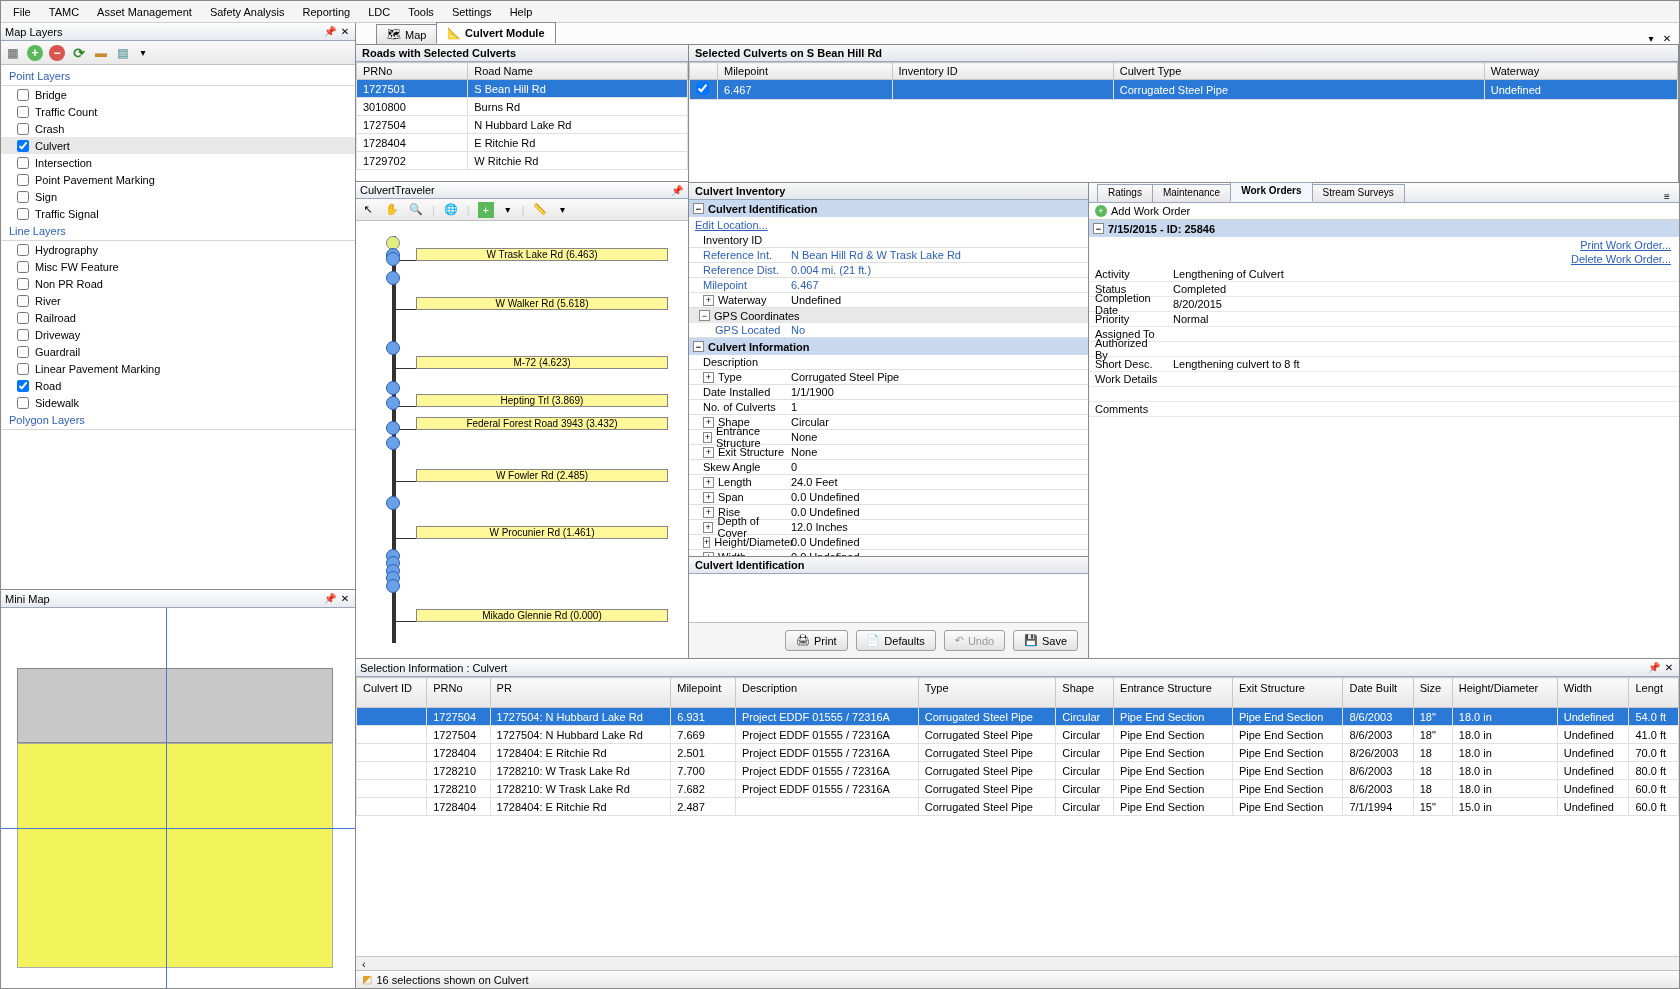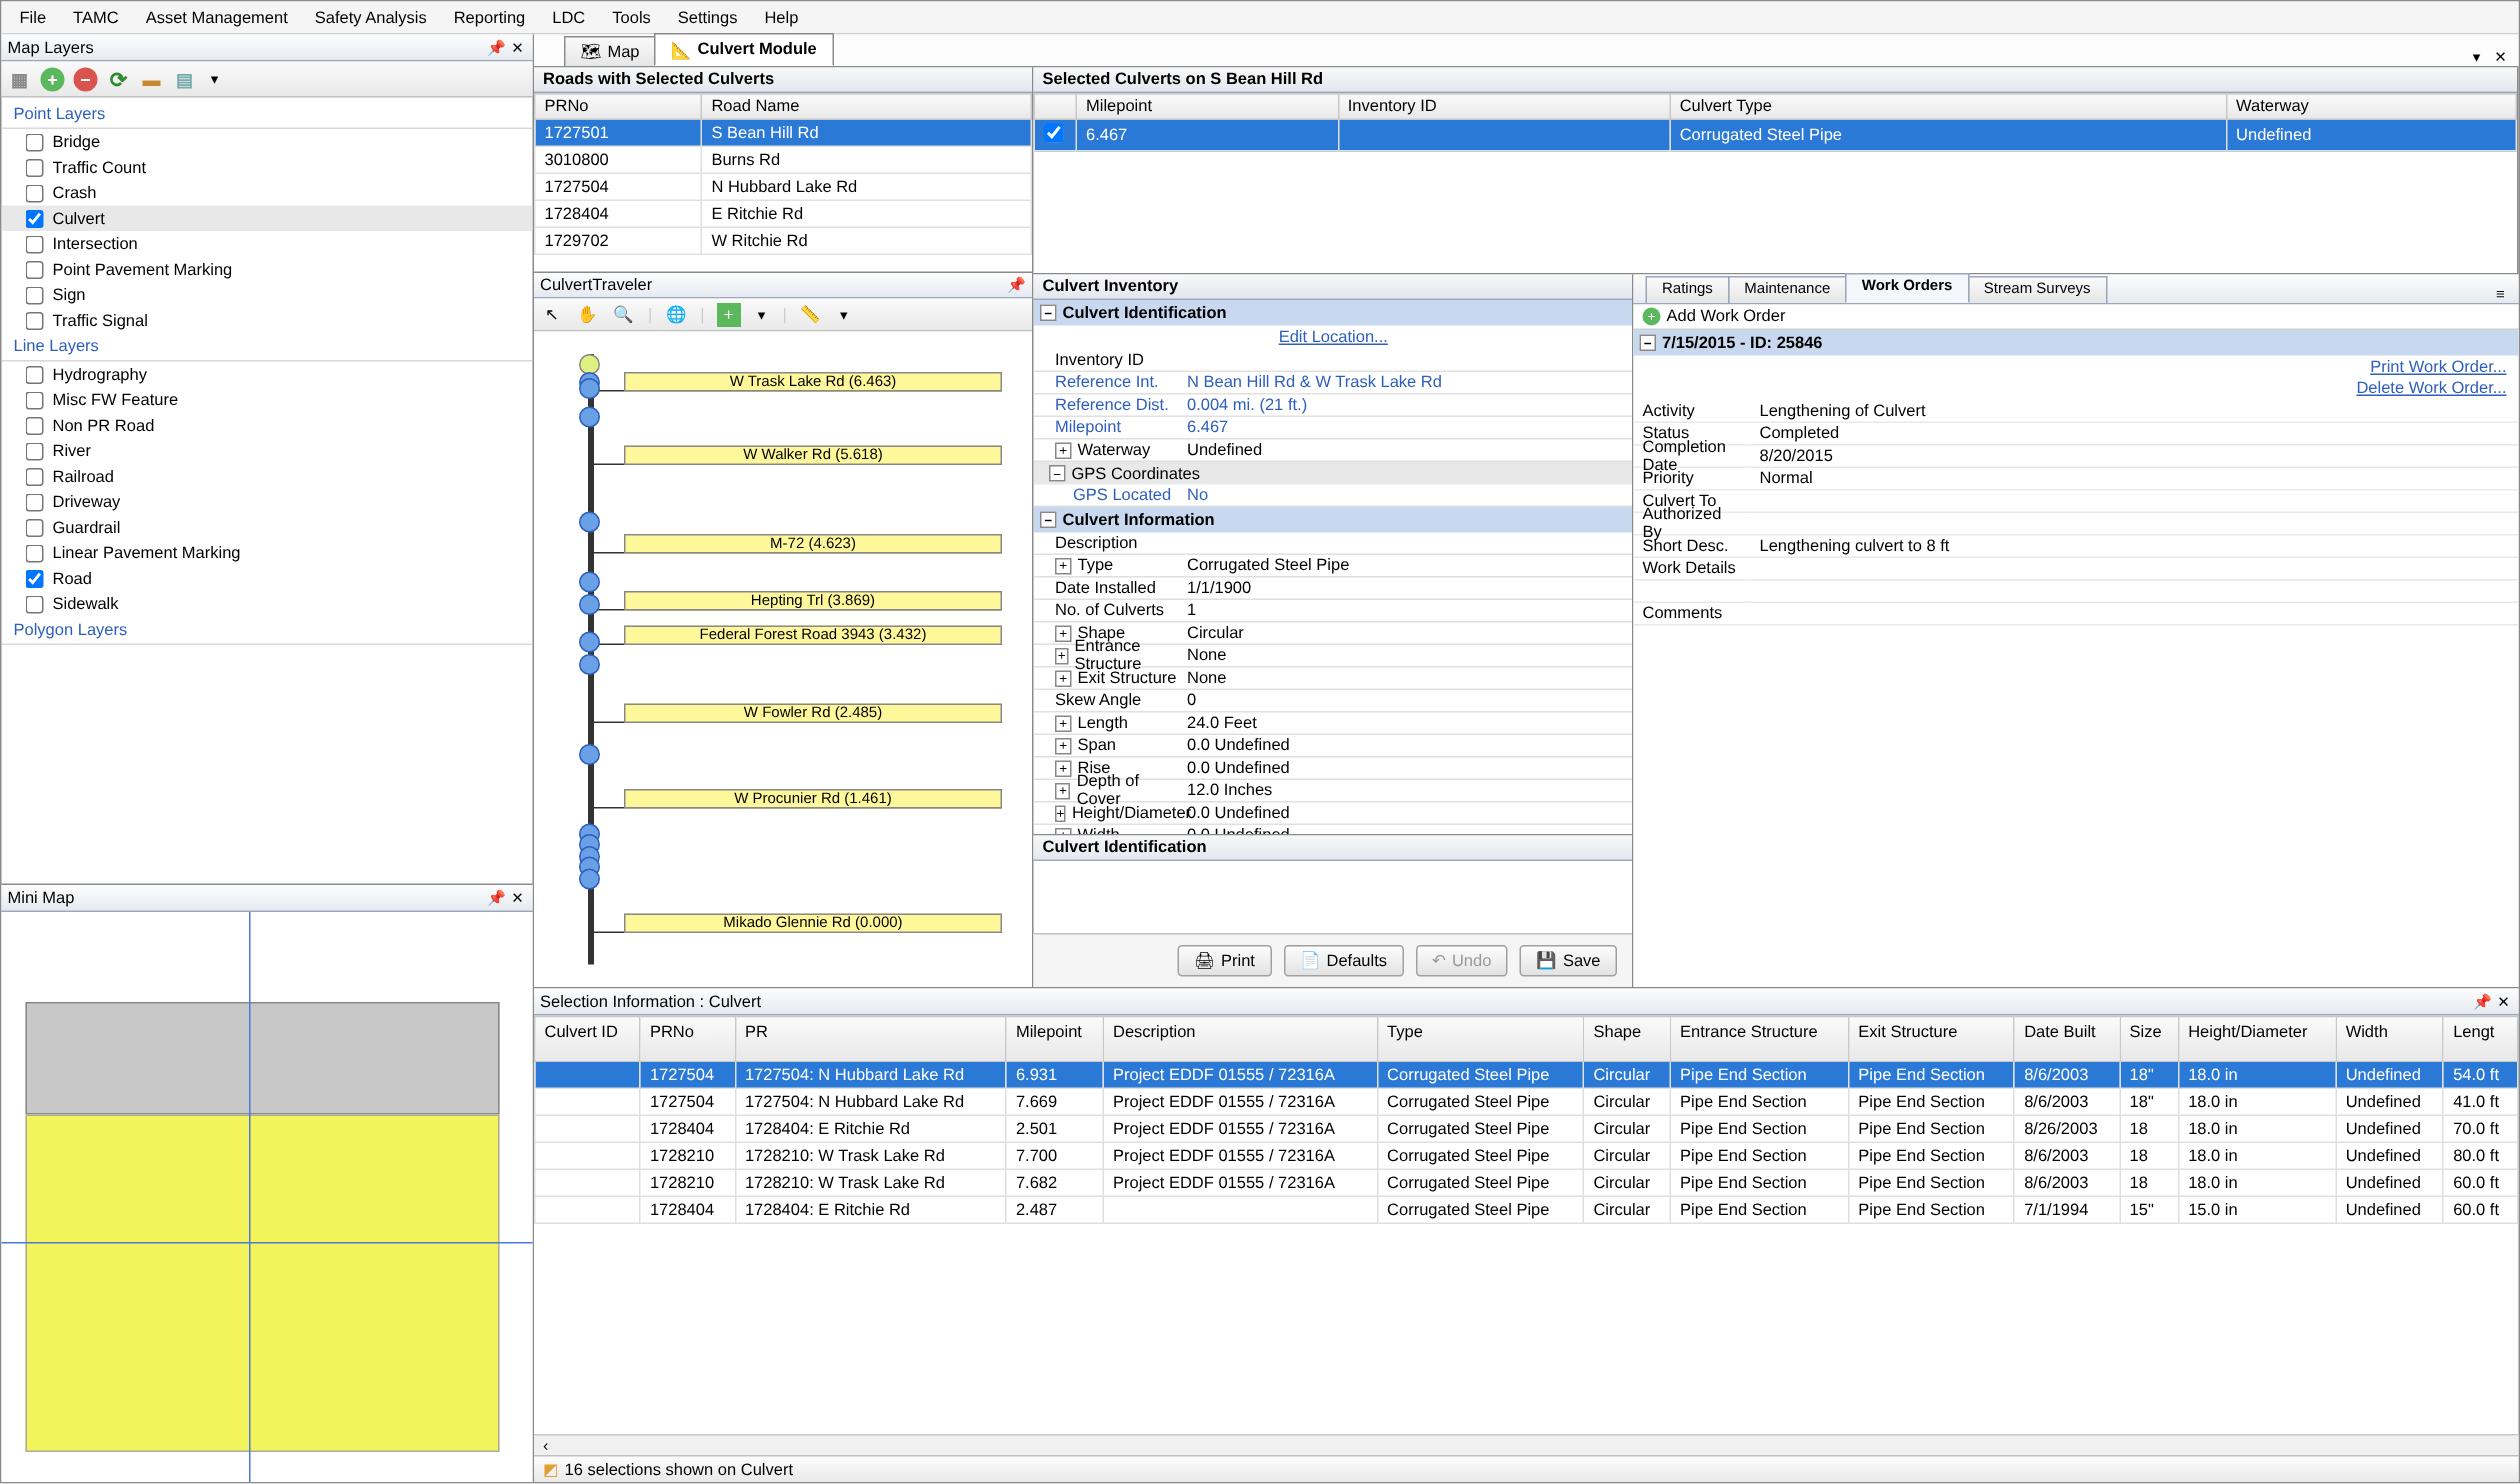--- a/index.html
+++ b/index.html
@@ -86,21 +86,21 @@
 .traveler-label { position: absolute; left: 60px; right: 20px; text-align: center; background: #fff89b; border: 1px solid #888; padding: 0 3px; font-size: 10px; }
 .inv-hdr-bar { display: flex; align-items: center; height: 17px; background: #2b79d7; color: #fff; font-weight: bold; padding: 0 4px; gap: 4px; }
 .inv-hdr-bar.light { background: #c8d8ee; color: #000; }
 .collapse-box { width: 11px; height: 11px; background: #fff; border: 1px solid #888; display: inline-flex; align-items: center; justify-content: center; font-size: 9px; color: #000; }
 .inv-body { flex: 1; overflow-y: auto; }
 .inv-row { display: flex; border-bottom: 1px solid #e0e0e0; height: 15px; align-items: center; }
 .inv-row .k { width: 98px; padding-left: 14px; display: flex; align-items: center; gap: 4px; font-size: 11px; }
 .inv-row .v { flex: 1; padding-left: 4px; font-size: 11px; }
 .inv-row.link .k, .inv-row.link .v { color: #2d5fbb; }
 .inv-sub-hdr { background: #e8e8e8; padding-left: 10px; height: 15px; display: flex; align-items: center; gap: 4px; font-size: 11px; }
-.inv-edit-loc { display: flex; justify-content: center; padding: 2px 6px; }
+.inv-edit-loc { display: flex; justify-content: flex-start; padding: 2px 6px; }
 .inv-edit-loc a { color: #2d5fbb; text-decoration: underline; font-size: 11px; }
 .inv-footer { height: 36px; border-top: 1px solid #c0c0c0; display: flex; align-items: center; justify-content: flex-end; gap: 8px; padding: 0 10px; background: #f5f5f5; }
 .btn { display: inline-flex; align-items: center; gap: 4px; padding: 3px 10px; background: linear-gradient(#fdfdfd, #e2e2e2); border: 1px solid #a0a0a0; border-radius: 3px; font-size: 11px; }
 .btn.disabled { color: #999; }
 
 
 .rmw { flex: 1; display: flex; flex-direction: column; }
 .rmw-tabs { display: flex; height: 20px; background: linear-gradient(#fdfdfd, #e6eaf0); border-bottom: 1px solid #9aa6b9; align-items: flex-end; padding-left: 8px; }
 .rmw-tab { padding: 2px 10px; border: 1px solid #9aa6b9; border-bottom: none; background: linear-gradient(#fafafa, #e6e6e6); margin-right: -1px; height: 18px; font-size: 10px; }
 .rmw-tab.active { background: #f3f6fb; font-weight: bold; height: 20px; border-bottom: 1px solid #f3f6fb; z-index: 1; }
@@ -600,21 +600,21 @@
                   </div>
                   <div class="wo-grid" id="wo-grid">
                       <div>Activity</div>
                       <div>Lengthening of Culvert</div>
                       <div>Status</div>
                       <div>Completed</div>
                       <div>Completion Date</div>
                       <div>8/20/2015</div>
                       <div>Priority</div>
                       <div>Normal</div>
-                      <div>Culvert To</div>
+                      <div>Assigned To</div>
                       <div></div>
                       <div>Authorized By</div>
                       <div></div>
                       <div>Short Desc.</div>
                       <div>Lengthening culvert to 8 ft</div>
                       <div>Work Details</div>
                       <div></div>
                       <div></div>
                       <div></div>
                       <div>Comments</div>

